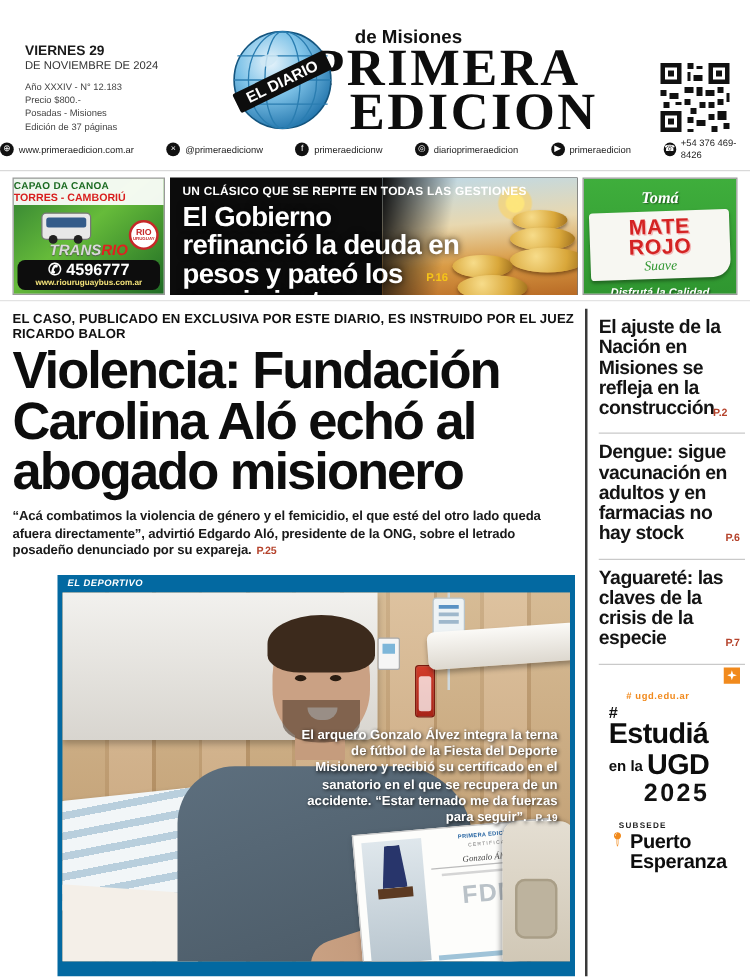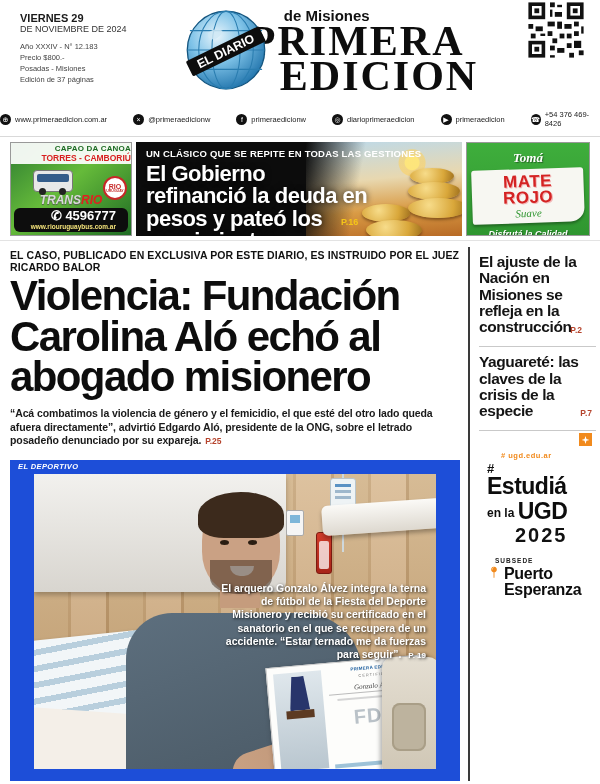--- a/index.html
+++ b/index.html
@@ -1,54 +1,54 @@
 <!DOCTYPE html>
 <html><head>
 <meta charset="utf-8">
 <style>
   * { margin:0; padding:0; box-sizing:border-box; }
   body { background:#fff; font-family:"Liberation Sans", sans-serif; }
   .page { width:600px; height:784px; background:#fff; overflow:hidden; position:relative; }
 
   
-  .masthead { height:108px; display:flex; align-items:flex-start; padding:0 14px 0 20px; }
+  .masthead { height:108px; display:flex; align-items:flex-end; padding:0 14px 0 20px; }
   .date-block { width:120px; padding-top:12px; }
   .date-1 { font-size:11px; font-weight:bold; color:#1a1a1a; }
   .date-2 { font-size:9px; color:#333; margin-bottom:8px; }
   .ed-line { font-size:7.5px; color:#444; line-height:1.45; }
   .logo-wrap { flex:1; display:flex; justify-content:center; align-items:center; gap:2px; padding-top:6px; }
   .globe { width:96px; height:88px; position:relative; flex:0 0 auto; margin-right:-26px; z-index:2; }
   .logo-text { text-align:left; }
   .logo-region { font-size:15px; font-weight:bold; color:#111; margin-left:34px; }
   .logo-main { font-family:"Liberation Serif", serif; font-weight:bold; color:#0d0d0d; font-size:42px; line-height:0.82; letter-spacing:2px; }
   .logo-main .l2 { margin-left:30px; }
   .qr { width:60px; height:60px; margin-left:10px; }
 
   
   .social-bar { display:flex; justify-content:center; gap:26px; padding:2px 0 8px; border-bottom:1px solid #d9d9d9; }
   .social-item { display:flex; align-items:center; gap:4px; font-size:7.5px; color:#222; }
   .sicon { width:11px; height:11px; border-radius:50%; background:#111; color:#fff; font-size:7px; display:flex; align-items:center; justify-content:center; line-height:1; }
 
   
   .ad-row { display:flex; gap:4px; padding:5px 10px 4px; border-bottom:1px solid #e3e3e3; height:104px; }
   .ad-transrio { width:122px; background:linear-gradient(140deg,#2e7d32,#66bb3a 45%,#1e6b24); border:1px solid #999; display:flex; flex-direction:column; overflow:hidden; position:relative; }
-  .tr-top { background:rgba(255,255,255,.92); text-align:right; padding:1px 0; }
+  .tr-top { background:rgba(255,255,255,.92); text-align:left; padding:1px 0; }
   .tr-l1 { font-size:8px; font-weight:bold; color:#1c6b22; letter-spacing:.2px; }
   .tr-l2 { font-size:8.5px; font-weight:bold; color:#d81f1f; }
   .tr-mid { flex:1; position:relative; }
   .bus { position:absolute; left:22px; top:6px; width:40px; height:22px; background:#e8e8e8; border-radius:4px; border:1px solid #777; }
   .bus:before { content:""; position:absolute; left:3px; top:3px; right:3px; height:8px; background:#345c8a; border-radius:2px; }
   .bus:after { content:""; position:absolute; left:5px; bottom:-4px; width:7px; height:7px; background:#222; border-radius:50%; box-shadow:20px 0 0 #222; }
   .rio-badge { position:absolute; right:4px; top:12px; width:24px; height:24px; background:#fff; border-radius:50%; border:2px solid #c62828; display:flex; flex-direction:column; align-items:center; justify-content:center; }
   .rio-badge .r1 { font-size:7px; font-weight:bold; color:#c62828; line-height:1; }
   .rio-badge .r2 { font-size:3.5px; font-weight:bold; color:#c62828; line-height:1; }
   .tr-brand { text-align:center; font-style:italic; font-weight:bold; font-size:12px; line-height:1; }
   .tr-brand .t1 { color:#d9d9d9; text-shadow:0 1px 1px #555; }
   .tr-brand .t2 { color:#e02020; }
-  .tr-phone { background:#0d0d0d; margin:2px 3px 3px; border-radius:6px; text-align:right; padding:1px 12px 2px; }
+  .tr-phone { background:#0d0d0d; margin:2px 3px 3px; border-radius:6px; text-align:center; padding:1px 12px 2px; }
   .tr-phone .ph { color:#fff; font-weight:bold; font-size:13px; line-height:1.1; }
   .tr-phone .web { color:#f3e27a; font-size:6.5px; font-weight:bold; }
 
   .ad-gov { flex:1; background:#0c0c0c; position:relative; overflow:hidden; }
   .gov-img { position:absolute; right:0; top:0; bottom:0; width:48%;
     background:
       radial-gradient(circle at 68% 22%, rgba(255,230,120,.95) 0 7px, rgba(255,210,90,.55) 8px 13px, rgba(255,200,80,0) 14px),
       linear-gradient(100deg, rgba(12,12,12,1) 0%, rgba(12,12,12,0) 35%),
       linear-gradient(175deg, #bcd9ea 0%, #e8d8b0 40%, #d99b45 70%, #b86a25 100%); }
   .coin { position:absolute; border-radius:50%; background:radial-gradient(circle at 35% 35%, #f7dc8a, #d9a73a 60%, #9c6d1c); box-shadow:0 2px 3px rgba(60,30,0,.5); }
@@ -65,21 +65,21 @@
 
   
   .main-row { display:flex; padding:6px 0 0 10px; }
   .lead-col { width:458px; padding-right:8px; }
   .lead-kicker { font-size:10.5px; font-weight:bold; color:#111; letter-spacing:.1px; margin:2px 0 3px; }
   .lead-head { font-size:42px; font-weight:800; color:#0d0d0d; line-height:.97; letter-spacing:-1.6px; }
   .lead-deck { margin-top:9px; font-size:10.5px; font-weight:bold; color:#1a1a1a; line-height:1.3; letter-spacing:-.1px; }
   .pgref { color:#b5432c; font-weight:bold; font-size:8.5px; padding-left:4px; }
 
   
-  .photo-frame { margin-top:12px; background:#1d4ed8; padding:14px 24px 12px; position:relative; }
+  .photo-frame { margin-top:12px; background:#0369a1; padding:14px 4px 12px; position:relative;margin-left:36px; }
   .photo-label { position:absolute; top:2px; left:8px; color:#fff; font-size:7.5px; font-weight:bold; font-style:italic; letter-spacing:.4px; }
   .scene { position:relative; height:295px; overflow:hidden;
     background:
       linear-gradient(180deg, rgba(255,245,225,.25), rgba(120,70,20,.18)),
       repeating-linear-gradient(90deg, #c9a87c 0 34px, #bb976a 34px 37px, #d2b189 37px 72px, #b08a5c 72px 75px); }
   .headboard { position:absolute; left:0; top:0; width:252px; height:118px; background:linear-gradient(180deg,#f2f1ee,#d8d5cf); border-radius:0 0 10px 0; box-shadow:0 3px 5px rgba(0,0,0,.25); }
   .iv-line { position:absolute; top:0; width:1.5px; height:78px; background:#cfd8dc; }
   .iv-bag { position:absolute; left:296px; top:4px; width:26px; height:38px; background:#eef3f5; border:1px solid #b8c4ca; border-radius:3px 3px 6px 6px; }
   .iv-bag:before { content:""; position:absolute; left:4px; top:5px; right:4px; height:3px; background:#5a92c4; box-shadow:0 6px 0 #9fb8cc, 0 12px 0 #9fb8cc; }
   .thermo { position:absolute; left:252px; top:36px; width:18px; height:26px; background:#f5f5f5; border:1px solid #aaa; border-radius:2px; }
@@ -335,20 +335,24 @@
         </div>
       </div>
     </div>
 
     <div class="sidebar">
       <div class="brief">
         <div class="brief-head">El ajuste de la Nación en Misiones se refleja en la construcción</div>
         <span class="pgref">P.2</span>
       </div>
       <div class="brief">
+        <div class="brief-head">Dengue: sigue vacunación en adultos y en farmacias no hay stock</div>
+        <span class="pgref">P.6</span>
+      </div>
+      <div class="brief">
         <div class="brief-head">Yaguareté: las claves de la crisis de la especie</div>
         <span class="pgref">P.7</span>
       </div>
 
       <div class="ugd">
         <div class="spark tr">
             <i></i>
           </div>
         <div class="ugd-url"># ugd.edu.ar</div>
         <div class="ugd-hash">#</div>

